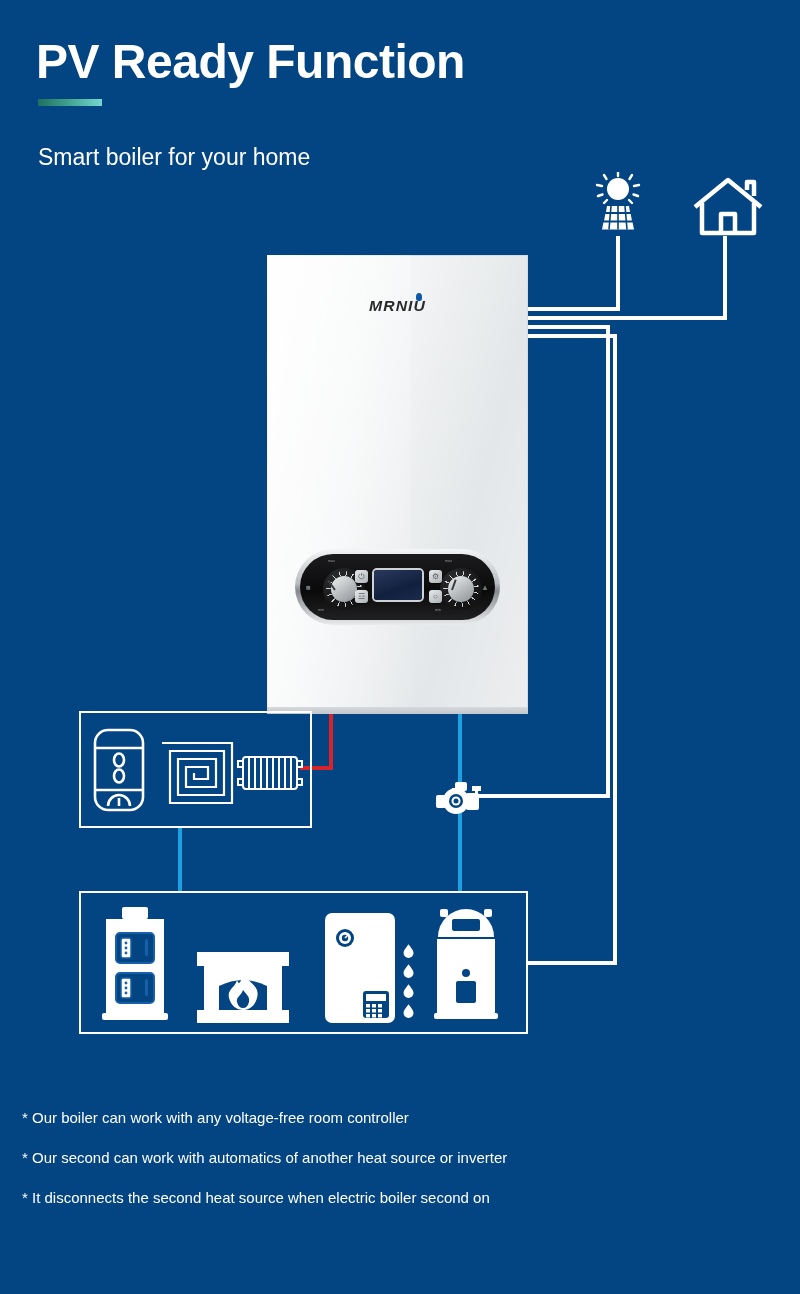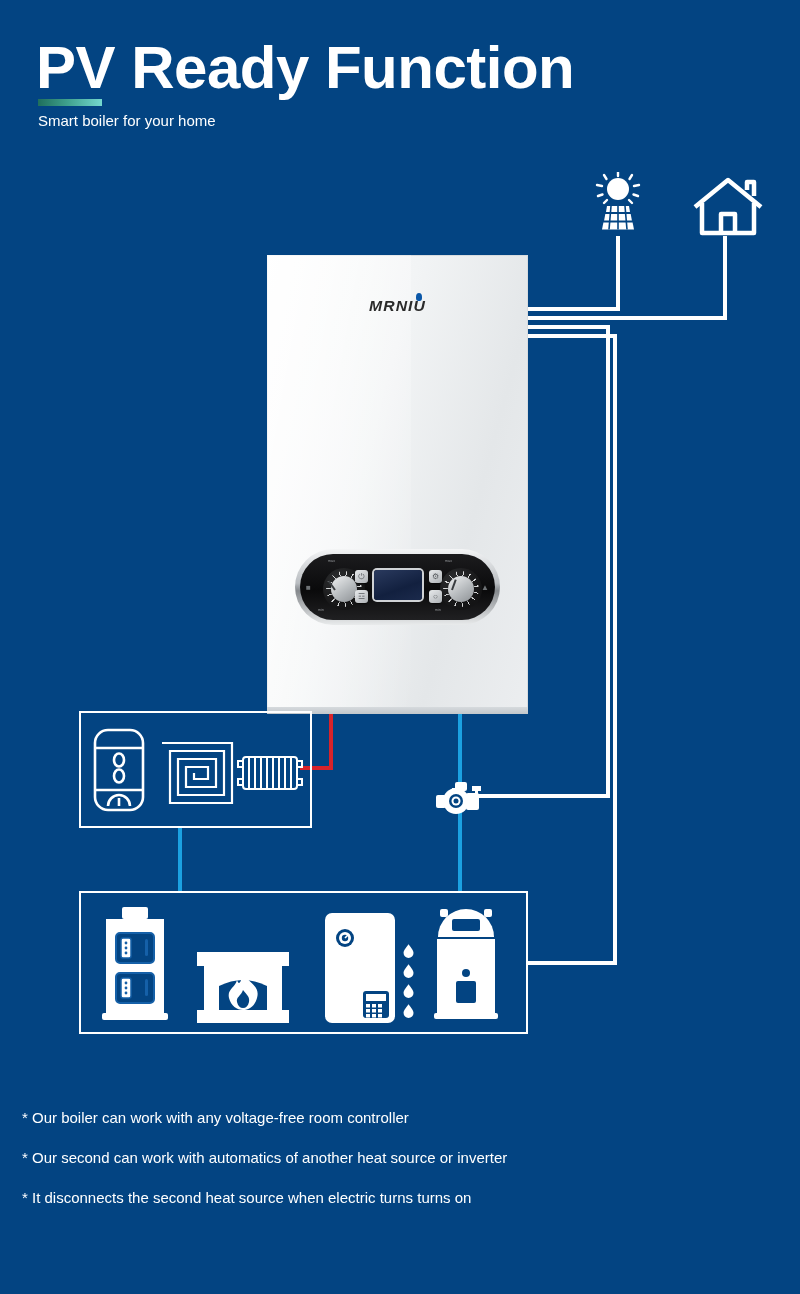--- a/index.html
+++ b/index.html
@@ -8,30 +8,30 @@
     background:#034482;
     font-family:"Liberation Sans", sans-serif;
     position:relative;
   }
   .stage{position:absolute;left:0;top:0;width:800px;height:1294px;}
   .abs{position:absolute;}
 
   
   #title{
     left:36px;top:38px;
-    font-size:60px;font-weight:bold;color:#ffffff;
+    font-size:48px;font-weight:bold;color:#ffffff;
     letter-spacing:-0.5px;line-height:1;
   }
   #accent-bar{
     left:38px;top:99px;width:64px;height:7px;
     background:linear-gradient(90deg,#1f6f5c 0%,#3fa08c 45%,#74d8cf 100%);
   }
   #subtitle{
-    left:38px;top:112px;
-    font-size:15px;color:#ffffff;font-weight:400;
+    left:38px;top:144px;
+    font-size:23px;color:#ffffff;font-weight:400;
   }
 
   
   .wire{background:#ffffff;}
   .wire-red{background:#d8232a;}
   .wire-cyan{background:#1ba1e2;}
 
   
   #boiler{
     left:267px;top:255px;width:261px;height:459px;
@@ -397,16 +397,16 @@
       </g>
       <rect x="20" y="14" width="28" height="12" rx="2" fill="#034482"></rect>
       <circle cx="34" cy="68" r="4" fill="#034482"></circle>
       <rect x="24" y="76" width="20" height="22" rx="2" fill="#034482"></rect>
     </svg>
   </div>
 
   <div class="abs" id="bullets">
     <div class="bullet">* Our boiler can work with any voltage-free room controller</div>
     <div class="bullet">* Our second can work with automatics of another heat source or inverter</div>
-    <div class="bullet">* It disconnects the second heat source when electric turns turns on</div>
+    <div class="bullet">* It disconnects the second heat source when electric boiler second on</div>
   </div>
 
 </div>
 
 </body></html>

